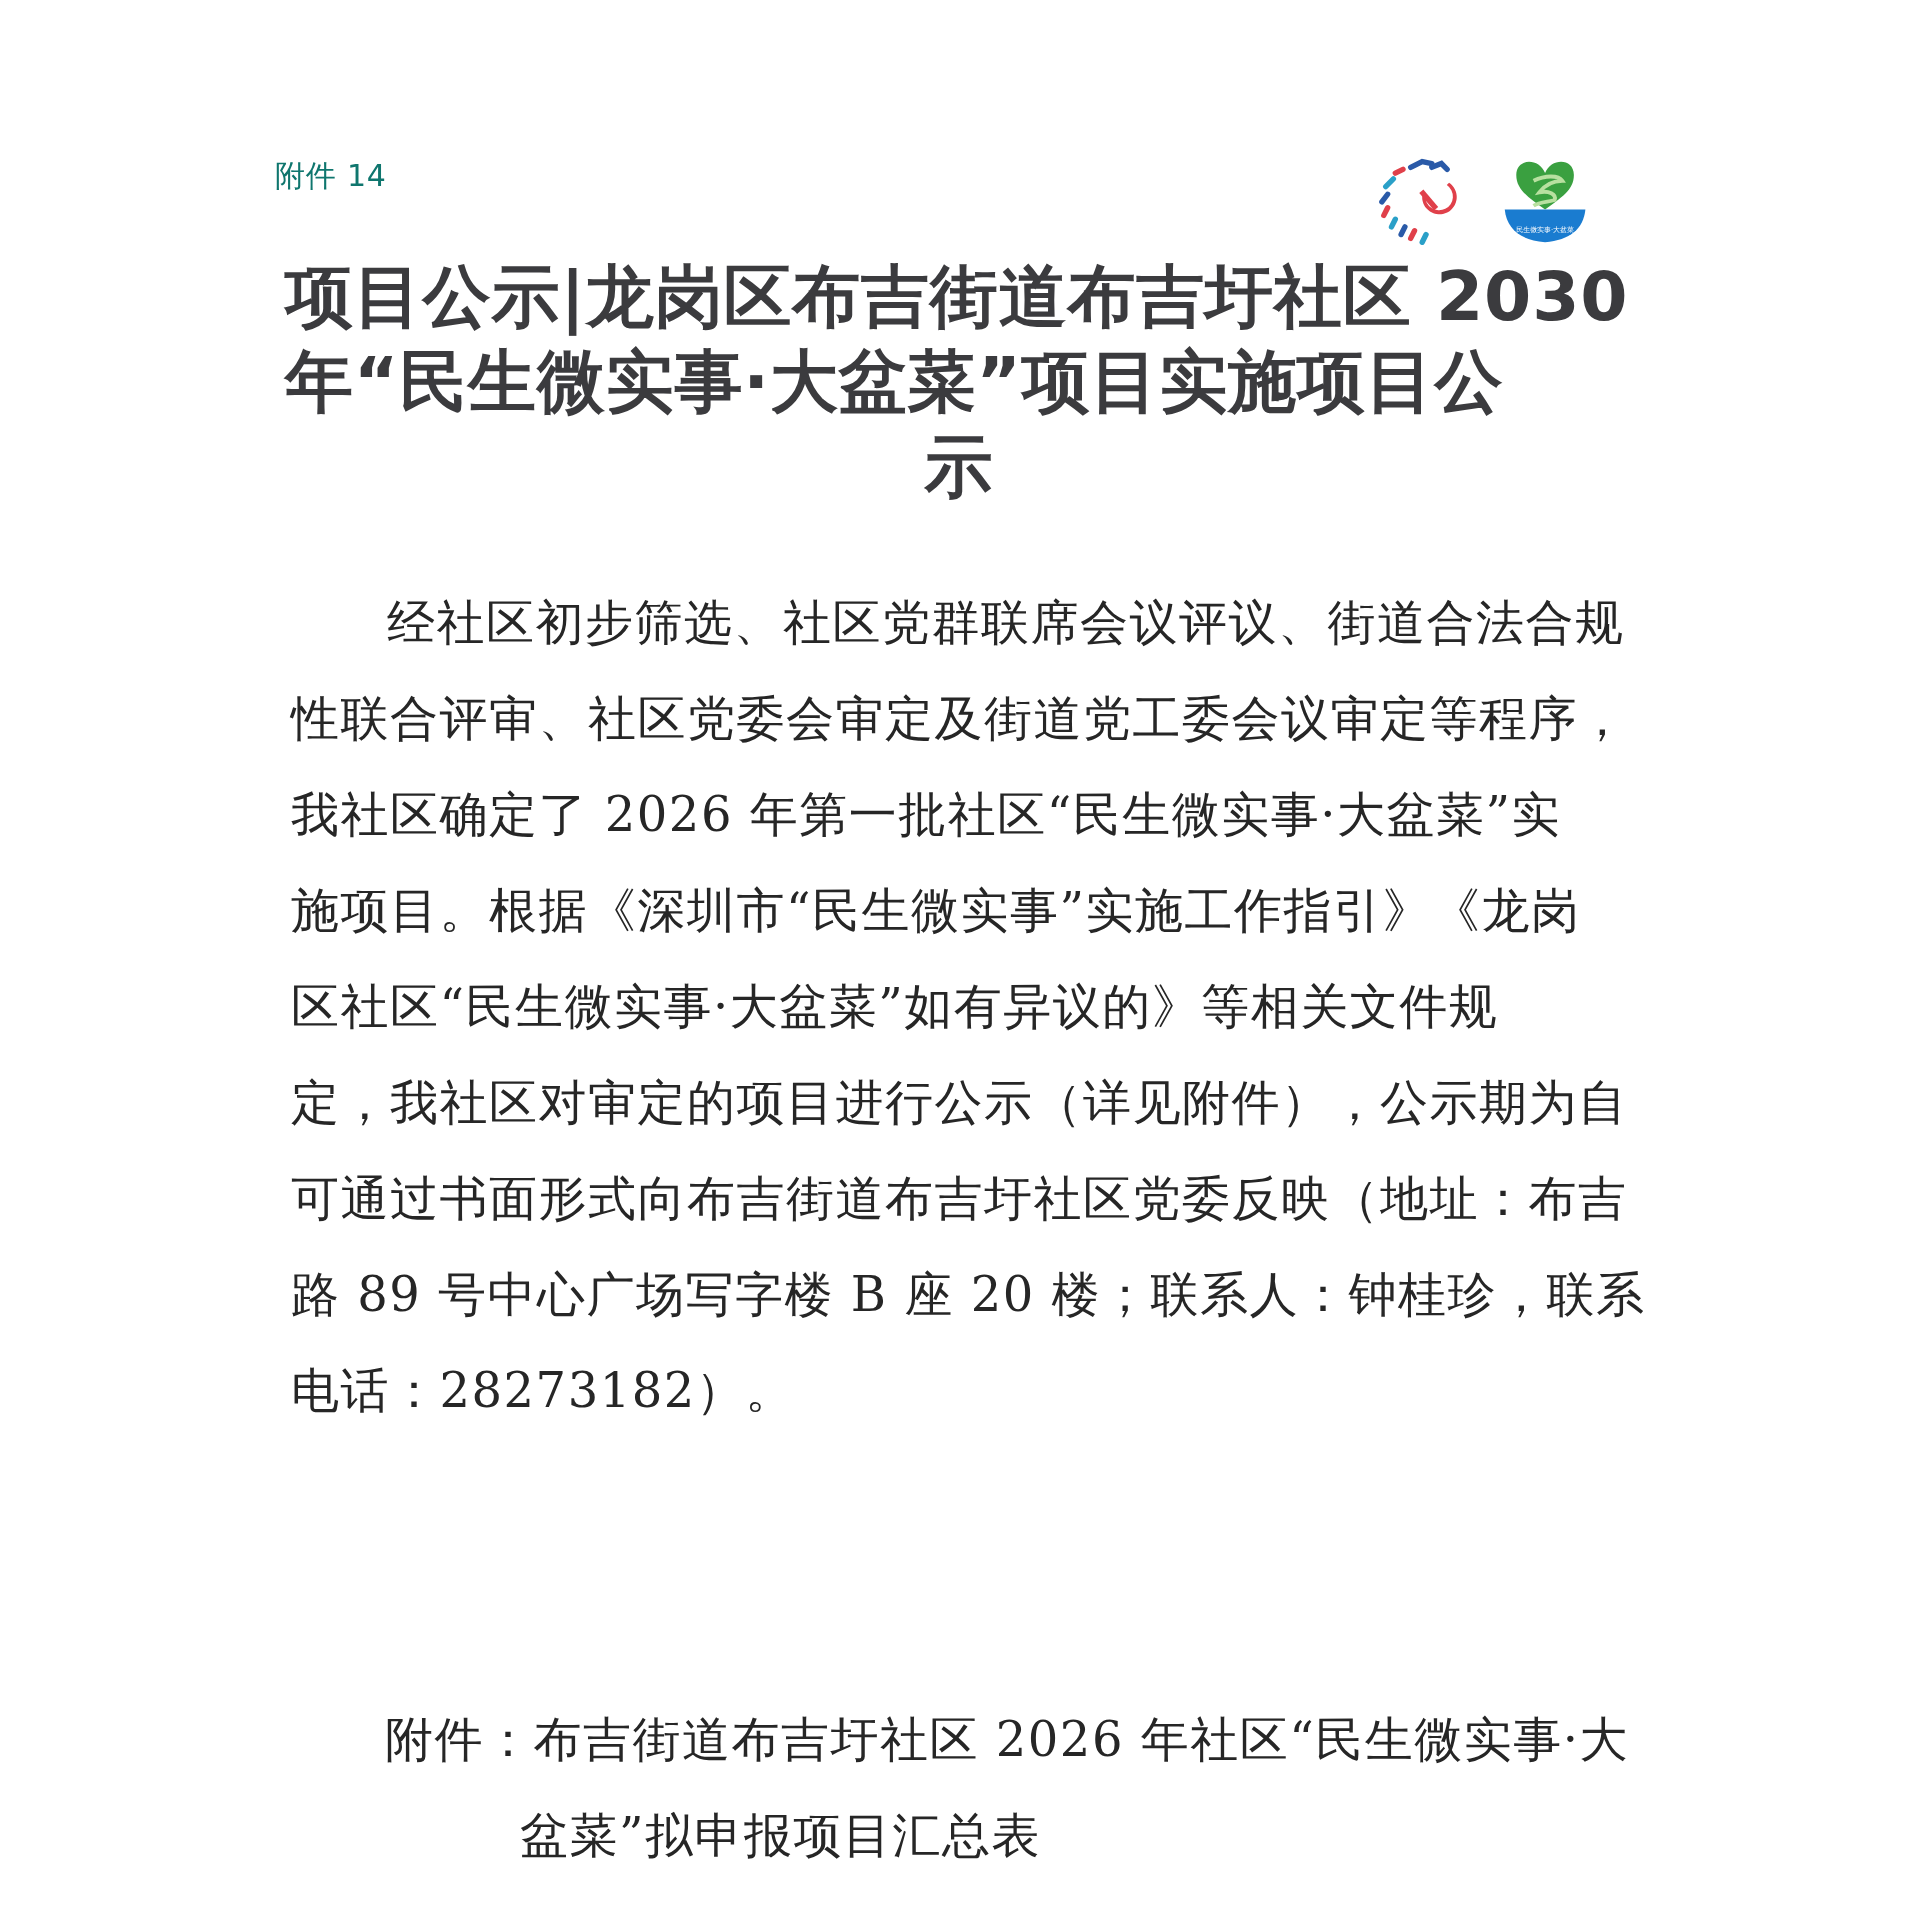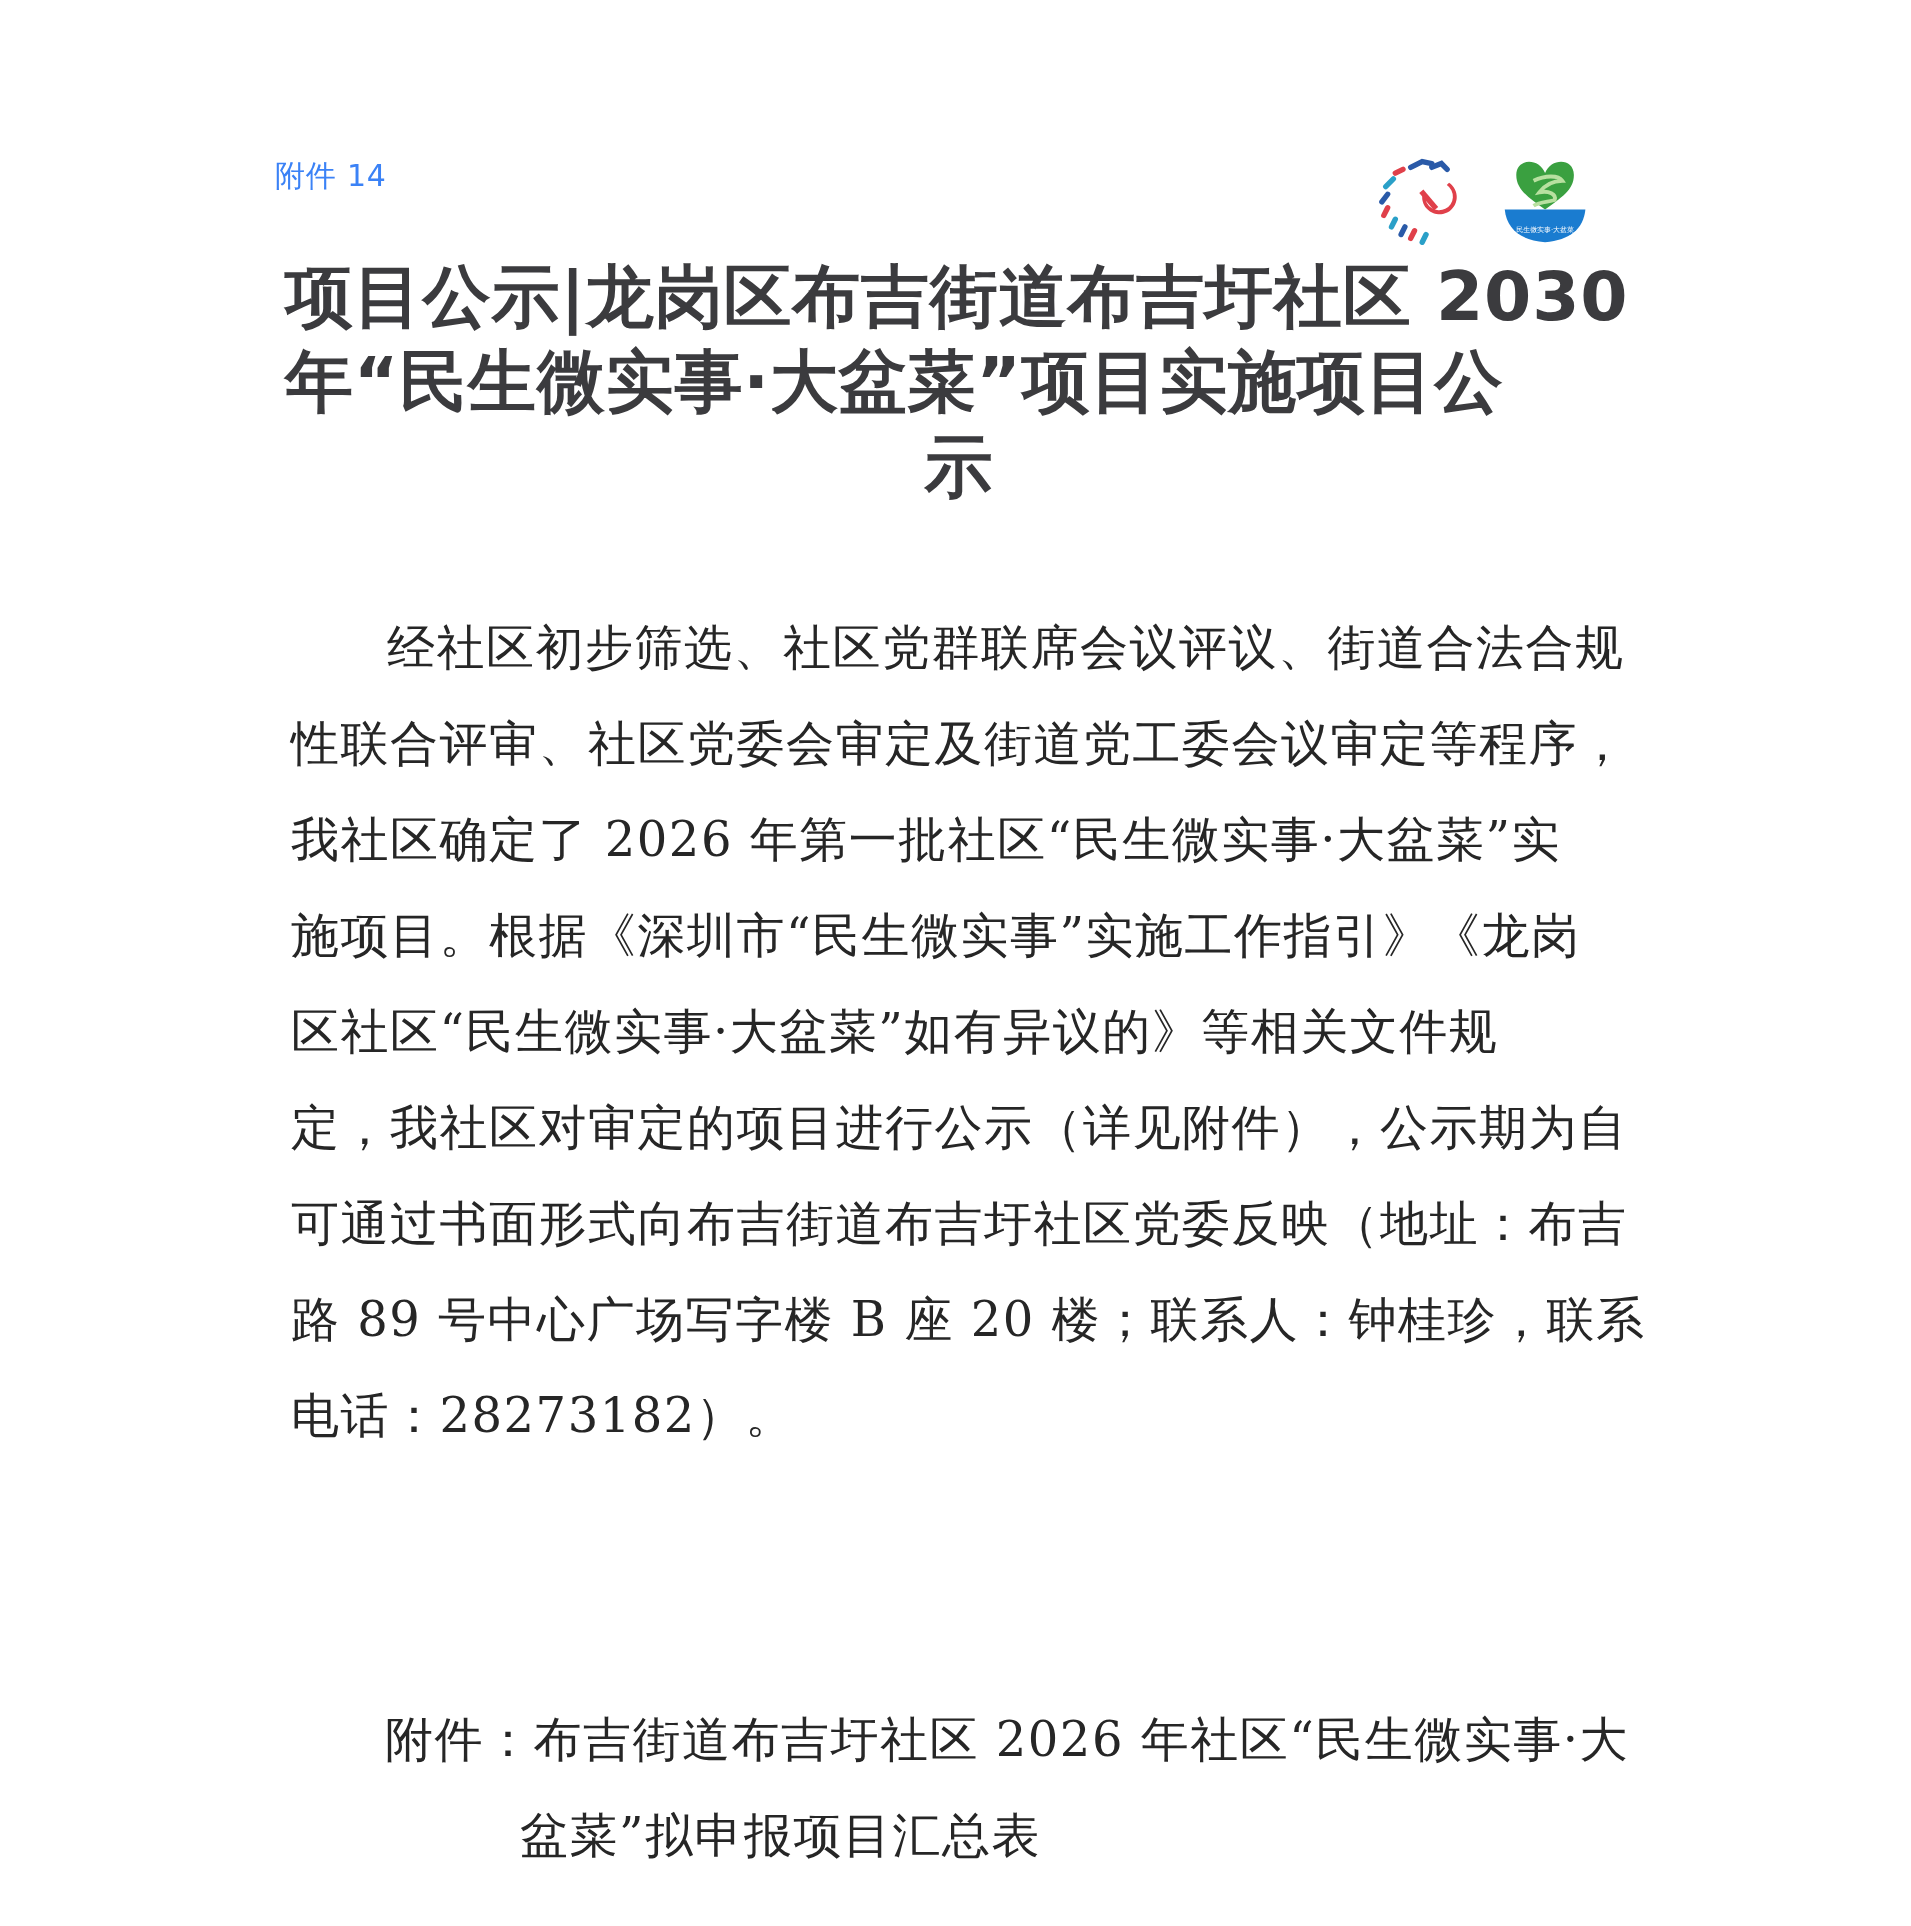--- a/index.html
+++ b/index.html
@@ -1,26 +1,26 @@
 <!DOCTYPE html>
 <html style="font-size:6.2px"><head>
 <meta charset="utf-8">
 <style>
   html, body { margin:0; padding:0; background:#ffffff; }
   body { width:1911px; height:2703px; position:relative; overflow:hidden;
          font-family:"DejaVu Serif","Liberation Serif",serif; color:#2a2a2a; }
   .abs { position:absolute; }
   .attachment-label { left:275px; top:156px; font-family:"DejaVu Sans","Liberation Sans",sans-serif;
-         font-size:30px; color:#3b82f6; letter-spacing:0.8px; }
+         font-size:30px; color:#0f766e; letter-spacing:0.8px; }
   .logos { left:1364px; top:152px; width:270px; height:96px; }
   .title { left:285px; top:254px; width:1348px; font-family:"DejaVu Sans","Liberation Sans",sans-serif;
          font-weight:bold; font-size:68px; line-height:85px; color:#3b3b3e; letter-spacing:0.8px; }
   .title .line { display:block; white-space:nowrap; }
   .title .center { text-align:center; }
-  .body-text { left:291px; top:599px; width:1325px; font-size:48px; line-height:96px;
+  .body-text { left:291px; top:574px; width:1325px; font-size:48px; line-height:96px;
          color:#262626; letter-spacing:1.5px; text-align:justify; }
   .body-text .line { display:block; white-space:nowrap; }
   .annex { left:385px; top:1691px; width:1233px; font-size:48px; line-height:96px; color:#262626; letter-spacing:1.5px; }
   .annex .line { display:block; white-space:nowrap; }
   .annex .indent { padding-left:135px; }
   .stamp { left:1306px; top:1920px; width:412px; height:412px; }
 </style>
 </head>
 <body>
 

